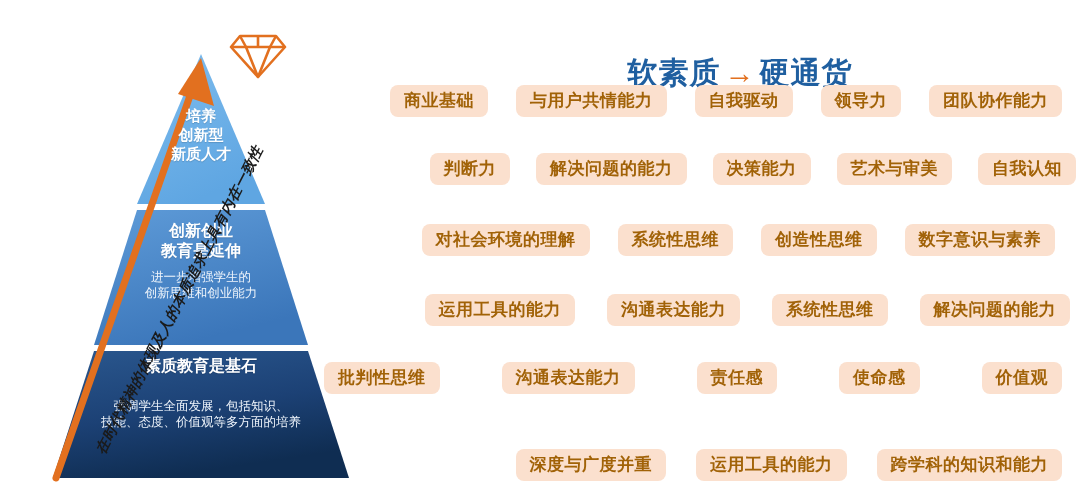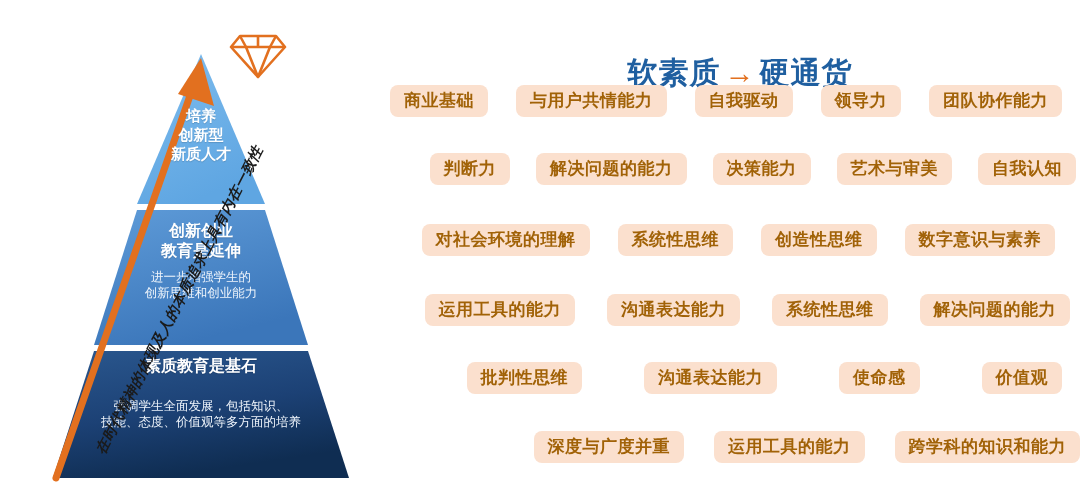--- a/index.html
+++ b/index.html
@@ -120,21 +120,21 @@
     padding: 7px 14px;
     white-space: nowrap;
     line-height: 1.1;
     letter-spacing: 0.5px;
   }
   #row1 { top: 0px;   padding-right: 18px; }
   #row2 { top: 68px;  padding-right: 4px; }
   #row3 { top: 139px; padding-right: 25px; }
   #row4 { top: 209px; padding-right: 10px; }
   #row5 { top: 277px; padding-right: 18px; gap: 34px; }
-  #row6 { top: 346px; }
+  #row6 { top: 364px; padding-right: 18px; }
 
   #row1 .tag { margin-left: 28px; }
   #row2 .tag { margin-left: 26px; }
   #row3 .tag { margin-left: 28px; }
   #row4 .tag { margin-left: 32px; }
   #row5 .tag { margin-left: 28px; }
   #row6 .tag { margin-left: 30px; }
 </style>
 </head>
 <body>
@@ -233,20 +233,21 @@
     </div>
     <div class="tag-row" id="row4">
       <div class="tag">运用工具的能力</div>
       <div class="tag">沟通表达能力</div>
       <div class="tag">系统性思维</div>
       <div class="tag">解决问题的能力</div>
     </div>
     <div class="tag-row" id="row5">
       <div class="tag">批判性思维</div>
       <div class="tag">沟通表达能力</div>
+      <div class="tag">责任感</div>
       <div class="tag">使命感</div>
       <div class="tag">价值观</div>
     </div>
     <div class="tag-row" id="row6">
       <div class="tag">深度与广度并重</div>
       <div class="tag">运用工具的能力</div>
       <div class="tag">跨学科的知识和能力</div>
     </div>
   </div>
 

